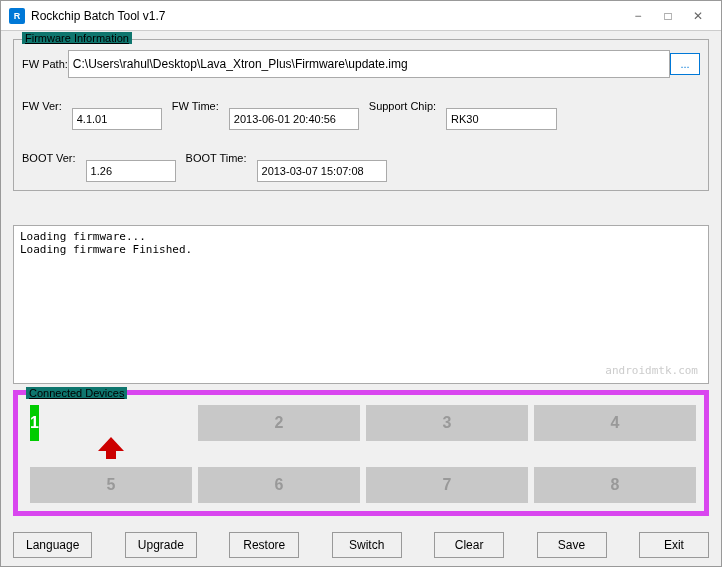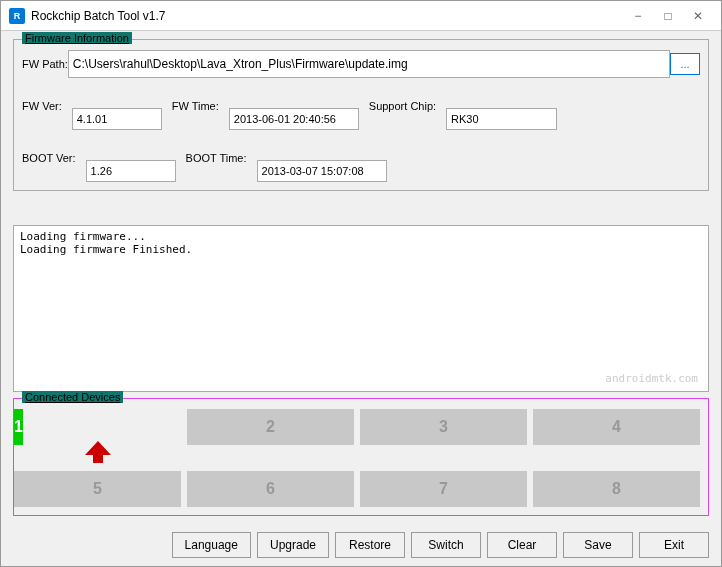--- a/index.html
+++ b/index.html
@@ -155,22 +155,22 @@
     .log-watermark {
       position: absolute;
       bottom: 6px;
       right: 10px;
       font-size: 11px;
       color: #ccc;
     }
 
     
     .devices-section {
-      border: 1px solid #d946ef;
-      padding: 6px 8px 8px 0;
+      border: 5px solid #d946ef;
+      padding: 6px 8px 8px 12px;
       position: relative;
     }
     .devices-grid {
       display: grid;
       grid-template-columns: repeat(4, 1fr);
       gap: 6px;
       margin-top: 4px;
     }
     .device-btn {
       height: 36px;
@@ -188,21 +188,21 @@
     .device-btn.active {
       background: #00cc00;
       color: #fff;
     }
 
     
     .toolbar {
       display: flex;
       gap: 6px;
       padding: 8px 12px;
-      justify-content: flex-end;
+      justify-content: space-between;
       flex-shrink: 0;
     }
     .toolbar-btn {
       height: 26px;
       min-width: 70px;
       border: 1px solid #999;
       background: #f0f0f0;
       cursor: pointer;
       font-size: 12px;
       padding: 0 12px;

